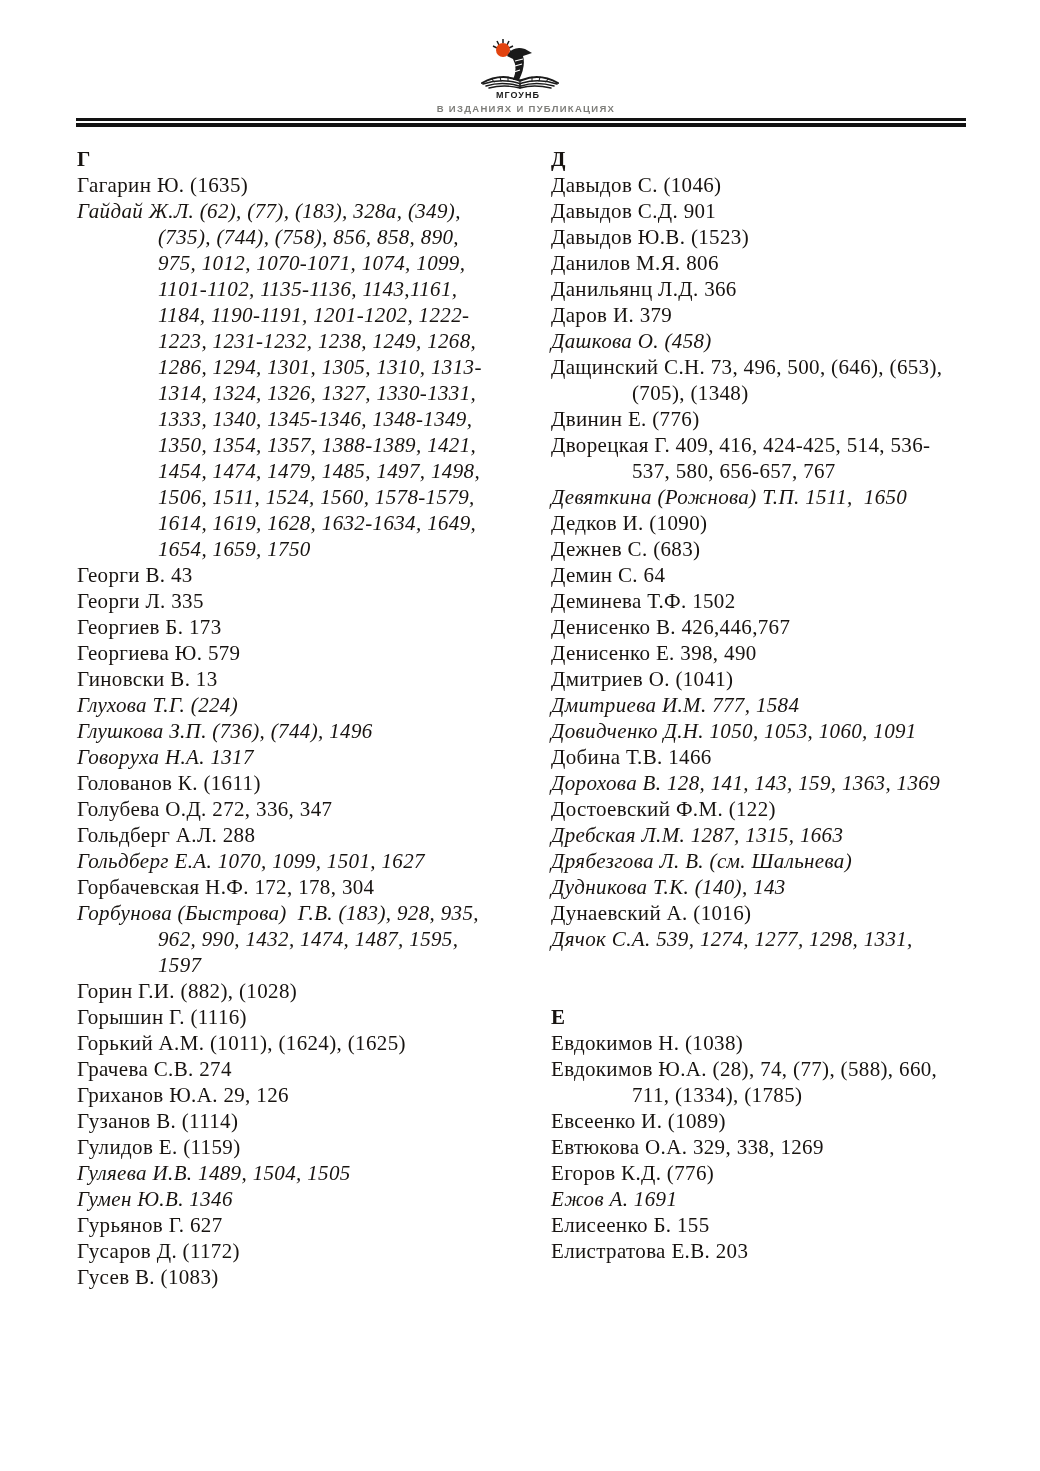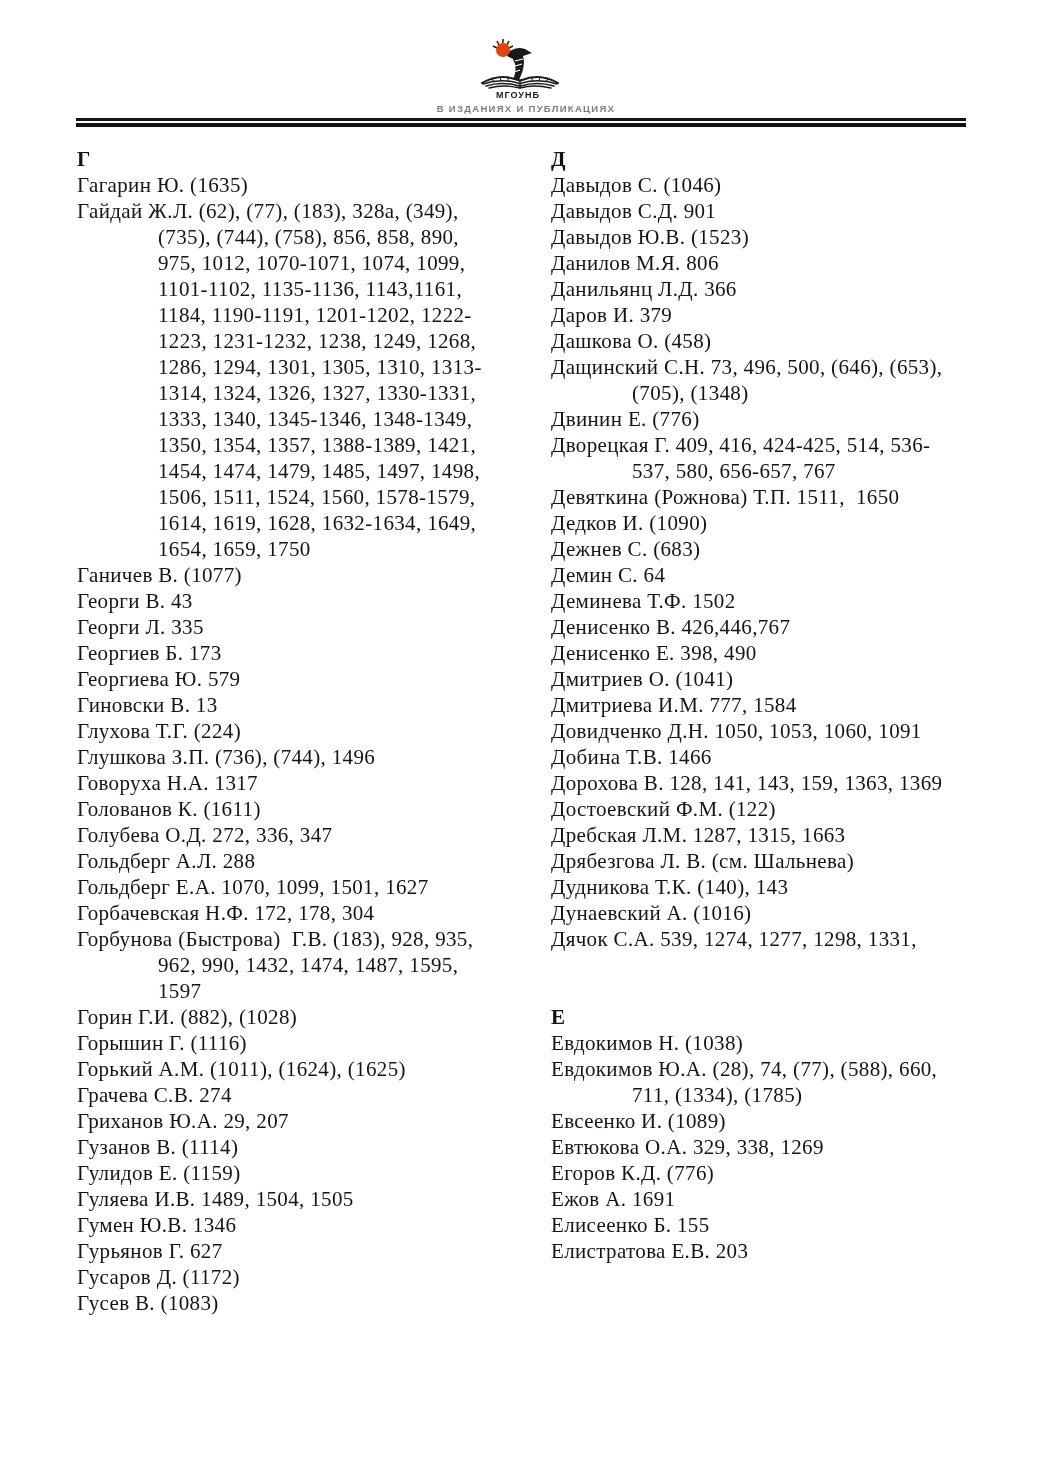--- a/index.html
+++ b/index.html
@@ -63,21 +63,21 @@
   .col-left  { left: 77px; }
   .col-right { left: 551px; }
 
   .letter {
     margin: 0;
     font-size: 21px;
     line-height: 26px;
     font-weight: 700;
   }
   .entry { margin: 0; }
-  .entry.italic { }
+  .entry.italic { font-style: italic; }
   .entry .line { display: block; white-space: pre; }
   .entry .line.cont { padding-left: 81px; }
   .spacer { height: 52px; }
 </style>
 </head>
 <body>
 
 <div class="page">
 
   <svg class="emblem" width="84" height="54" viewBox="0 0 84 54">
@@ -131,23 +131,20 @@
           <span class="line cont">1286, 1294, 1301, 1305, 1310, 1313-</span>
           <span class="line cont">1314, 1324, 1326, 1327, 1330-1331,</span>
           <span class="line cont">1333, 1340, 1345-1346, 1348-1349,</span>
           <span class="line cont">1350, 1354, 1357, 1388-1389, 1421,</span>
           <span class="line cont">1454, 1474, 1479, 1485, 1497, 1498,</span>
           <span class="line cont">1506, 1511, 1524, 1560, 1578-1579,</span>
           <span class="line cont">1614, 1619, 1628, 1632-1634, 1649,</span>
           <span class="line cont">1654, 1659, 1750</span>
         </p>
         <p class="entry">
-          <span class="line">Ганичев В. (1077)</span>
-        </p>
-        <p class="entry">
           <span class="line">Георги В. 43</span>
         </p>
         <p class="entry">
           <span class="line">Георги Л. 335</span>
         </p>
         <p class="entry">
           <span class="line">Георгиев Б. 173</span>
         </p>
         <p class="entry">
           <span class="line">Георгиева Ю. 579</span>
@@ -190,21 +187,21 @@
         <p class="entry">
           <span class="line">Горышин Г. (1116)</span>
         </p>
         <p class="entry">
           <span class="line">Горький А.М. (1011), (1624), (1625)</span>
         </p>
         <p class="entry">
           <span class="line">Грачева С.В. 274</span>
         </p>
         <p class="entry">
-          <span class="line">Гриханов Ю.А. 29, 207</span>
+          <span class="line">Гриханов Ю.А. 29, 126</span>
         </p>
         <p class="entry">
           <span class="line">Гузанов В. (1114)</span>
         </p>
         <p class="entry">
           <span class="line">Гулидов Е. (1159)</span>
         </p>
         <p class="entry italic">
           <span class="line">Гуляева И.В. 1489, 1504, 1505</span>
         </p>

